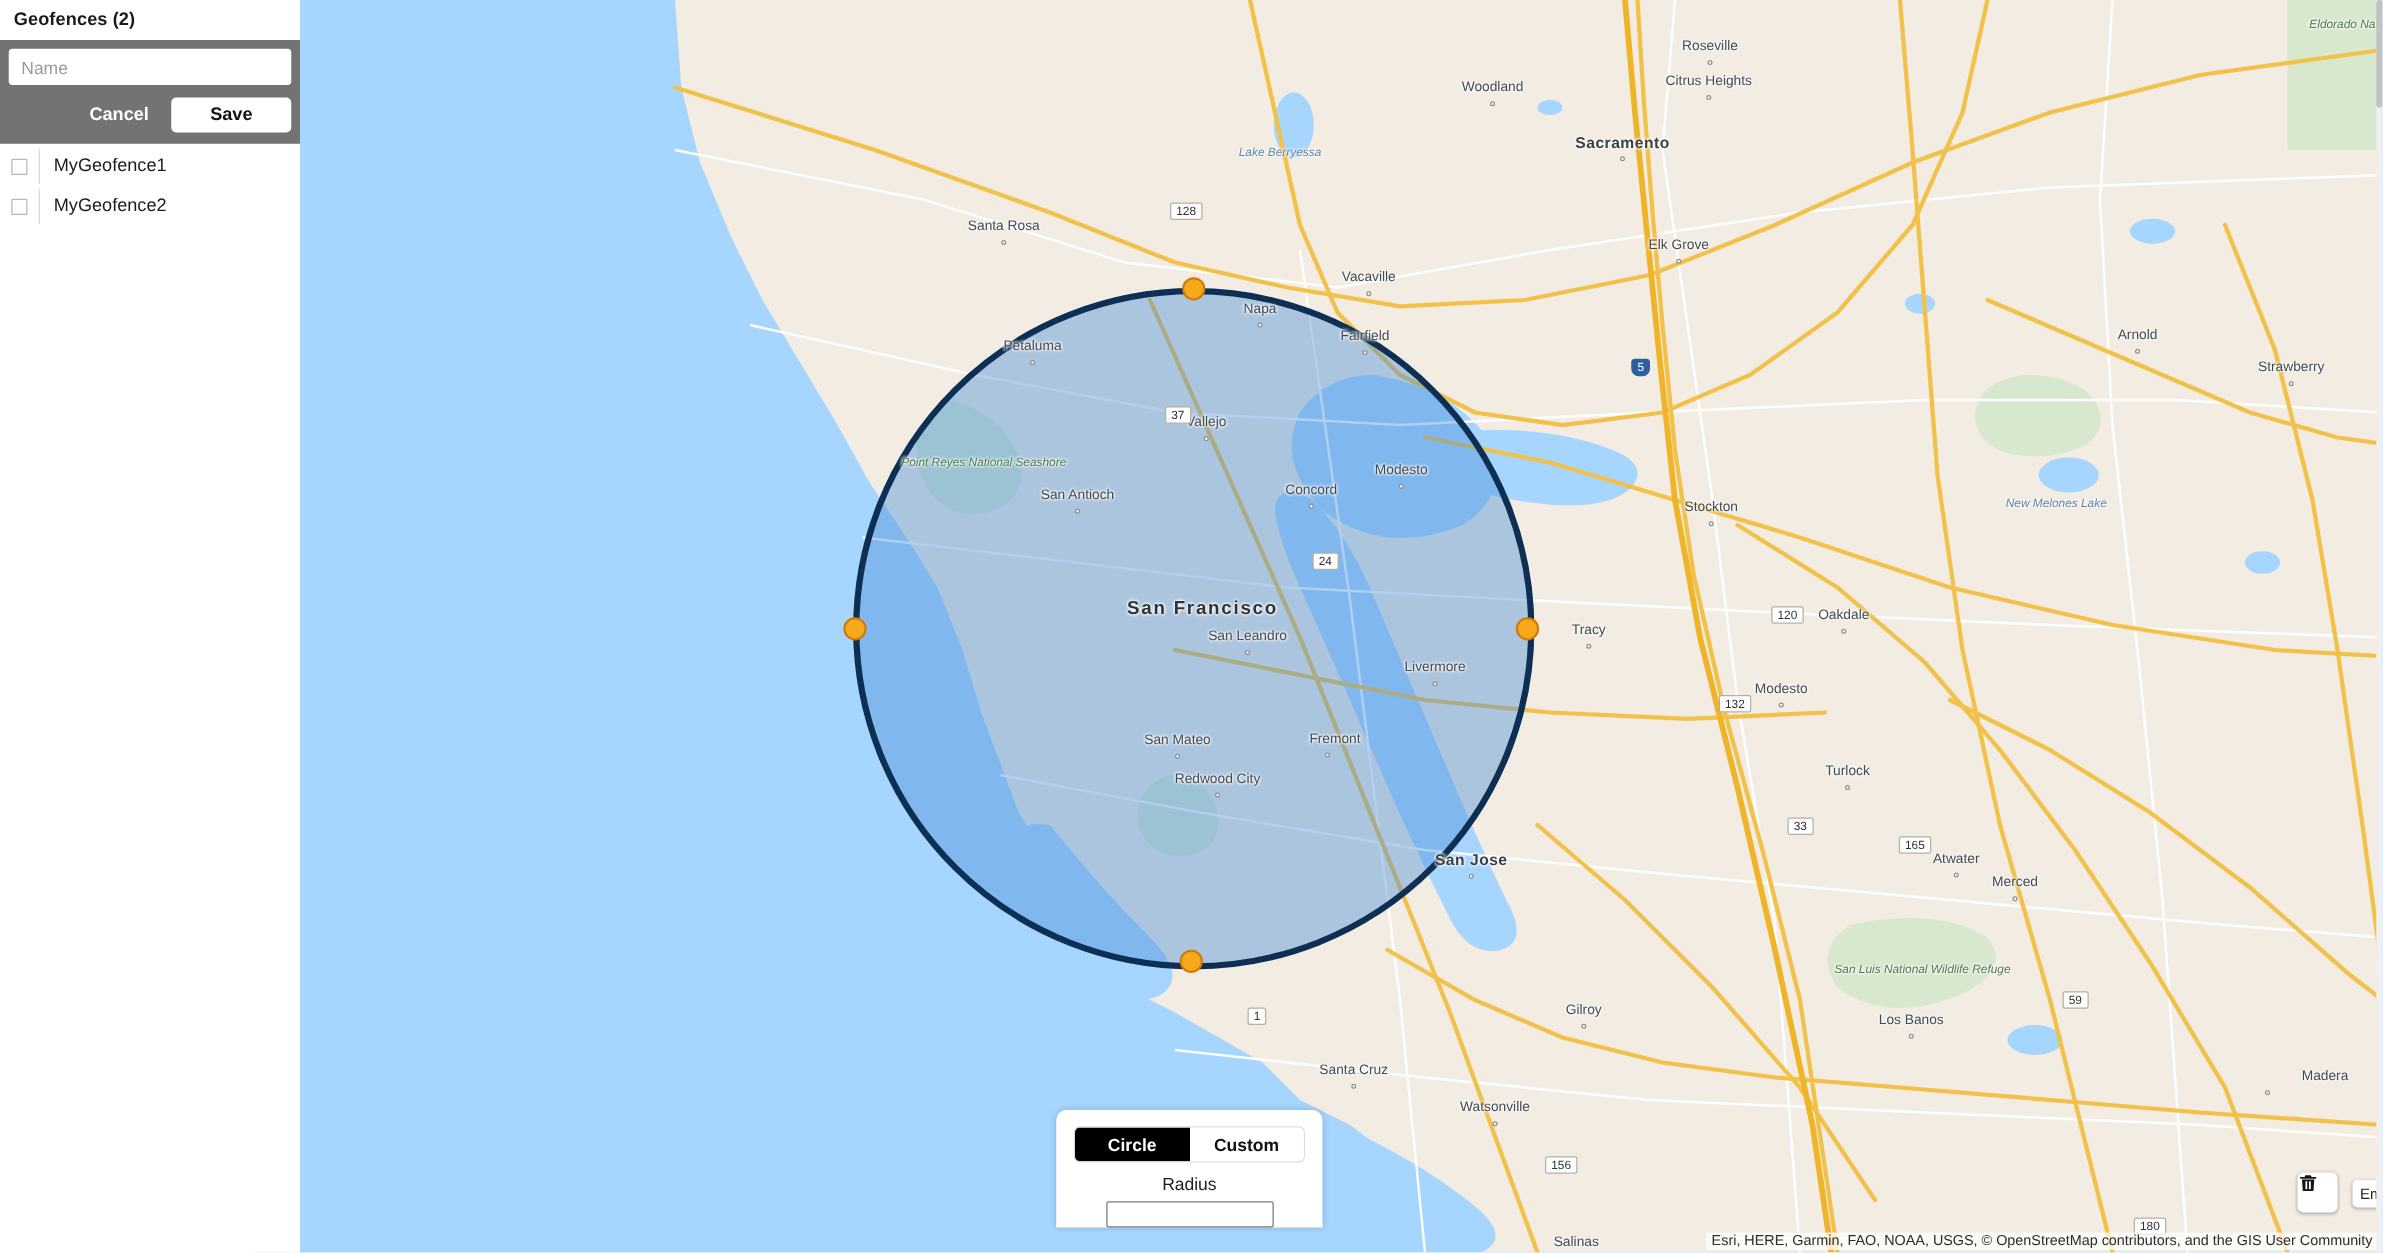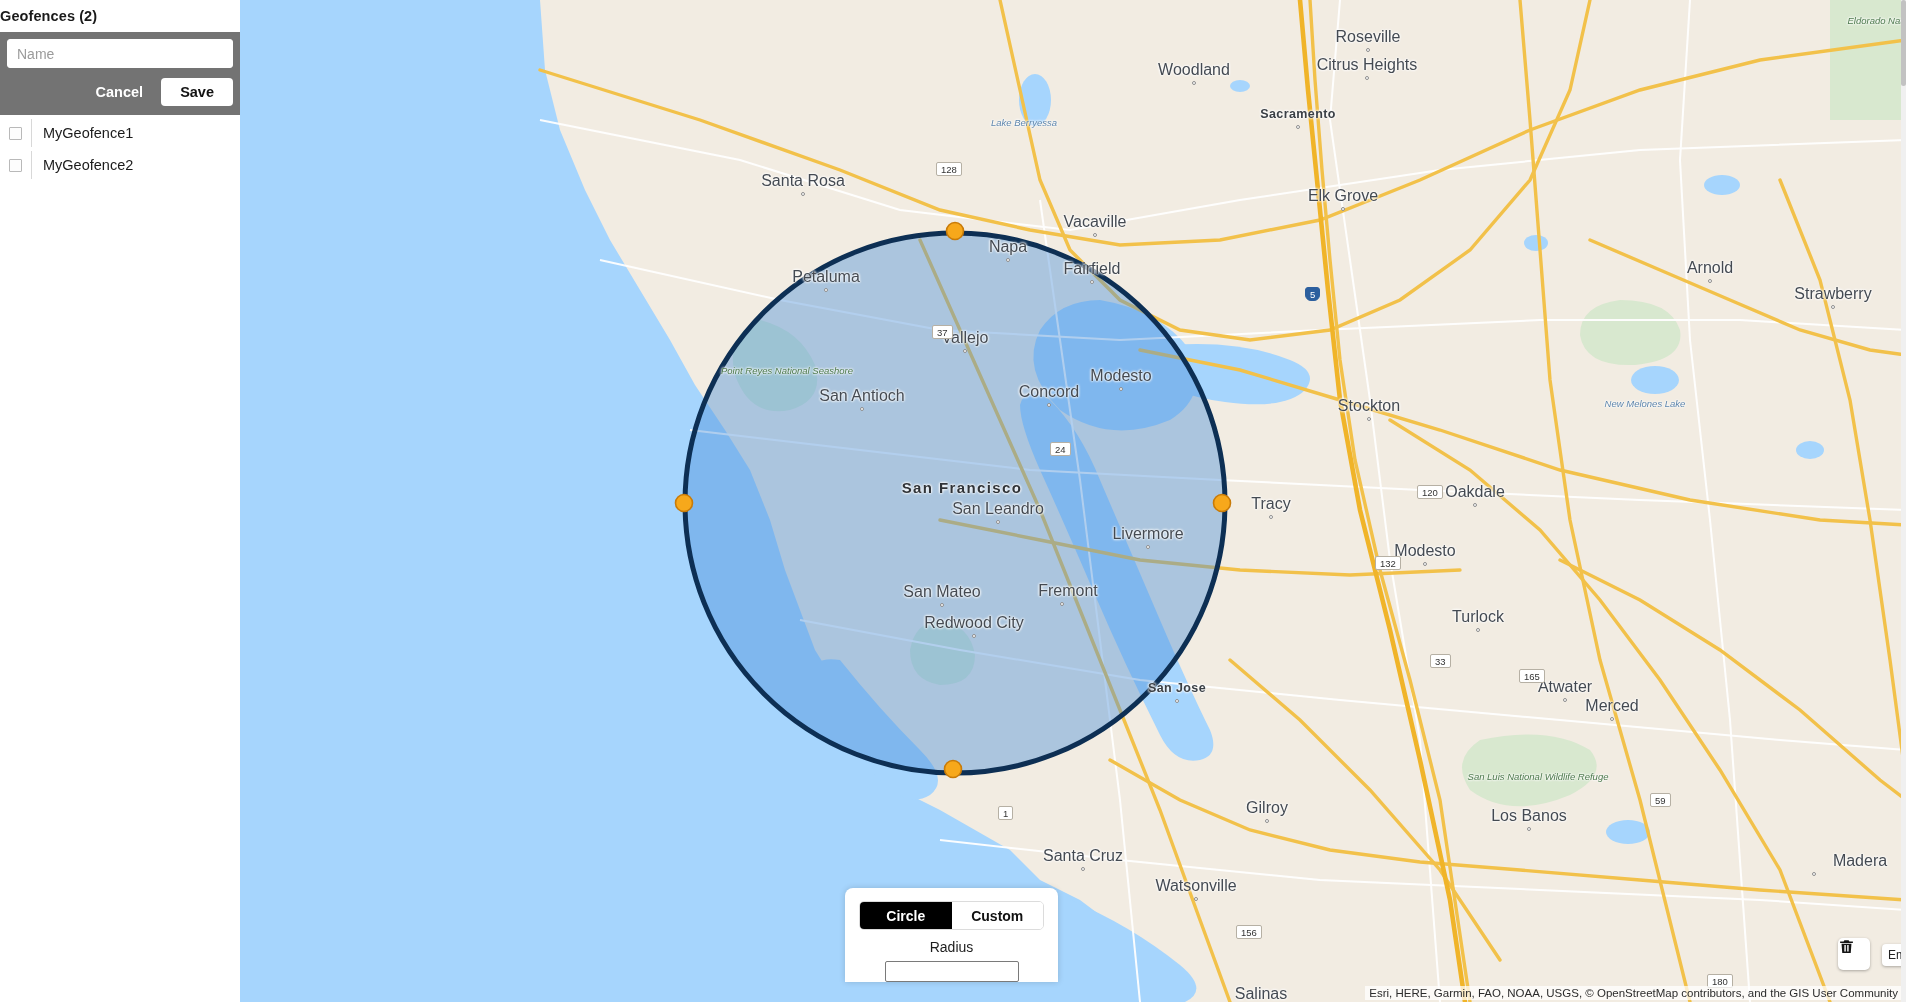--- a/index.html
+++ b/index.html
@@ -14,21 +14,21 @@
   
   #sidebar {
     position: absolute; left: 0; top: 0;
     width: 240px; height: 1002px;
     background: #ffffff;
     z-index: 40;
   }
   .gf-header {
     height: 32px;
     display: flex; align-items: center;
-    padding-left: 0;
+    padding-left: 11px;
     font-size: 14.5px; font-weight: bold; color: #1a1a1a;
     letter-spacing: .1px;
   }
   .gf-editor {
     background: #737373;
     padding: 7px 7px 9px 7px;
   }
   .gf-name-input {
     display: block;
     width: 100%; height: 29px;
@@ -48,21 +48,21 @@
   .btn-cancel {
     background: transparent; border: none;
     color: #ffffff; font-weight: bold; font-size: 14.5px;
     font-family: "Liberation Sans", sans-serif;
     padding: 4px 8px; cursor: pointer;
   }
   .btn-save {
     background: #ffffff; border: none; border-radius: 4px;
     color: #111111; font-weight: bold; font-size: 14.5px;
     font-family: "Liberation Sans", sans-serif;
-    padding: 6px 19px; cursor: pointer;
+    padding: 6px 31px; cursor: pointer;
   }
   .gf-list { padding-top: 2px; }
   .gf-row {
     position: relative;
     display: flex; align-items: center;
     height: 32px;
     cursor: pointer;
   }
   .gf-check {
     width: 30px; display: flex; align-items: center; justify-content: center;
@@ -100,21 +100,21 @@
     white-space: nowrap;
   }
   .shield.i-shield {
     background: #2c5f9e; color: #ffffff; border-color: #2c5f9e;
     border-radius: 3px 3px 6px 6px;
   }
   .mlabel {
     position: absolute;
     white-space: nowrap;
     color: #444a52;
-    font-size: 16px;
+    font-size: 11px;
     transform: translate(-50%, -50%);
     text-shadow: 0 0 3px #fff, 0 0 3px #fff, 0 0 2px #fff;
   }
   .mlabel.big  { font-size: 15px; font-weight: bold; color: #2f3338; letter-spacing: 1.4px; }
   .mlabel.med  { font-size: 12.5px; font-weight: bold; color: #3b4046; letter-spacing: .4px; }
   .mlabel.park { color: #4e7a4e; font-style: italic; font-size: 9.5px; text-align: center; }
   .mlabel.water{ color: #5e86ad; font-style: italic; font-size: 9.5px; text-align: center; }
   .mdot {
     position: absolute; width: 4px; height: 4px;
     border: 1px solid #8d8d8d; background: #fff; border-radius: 50%;

